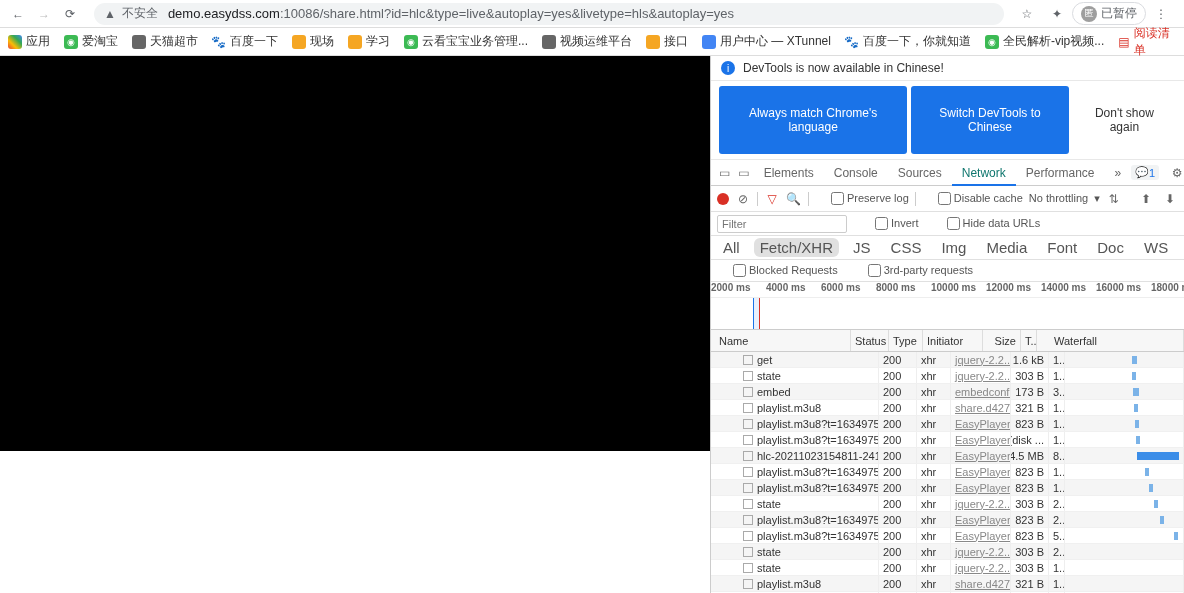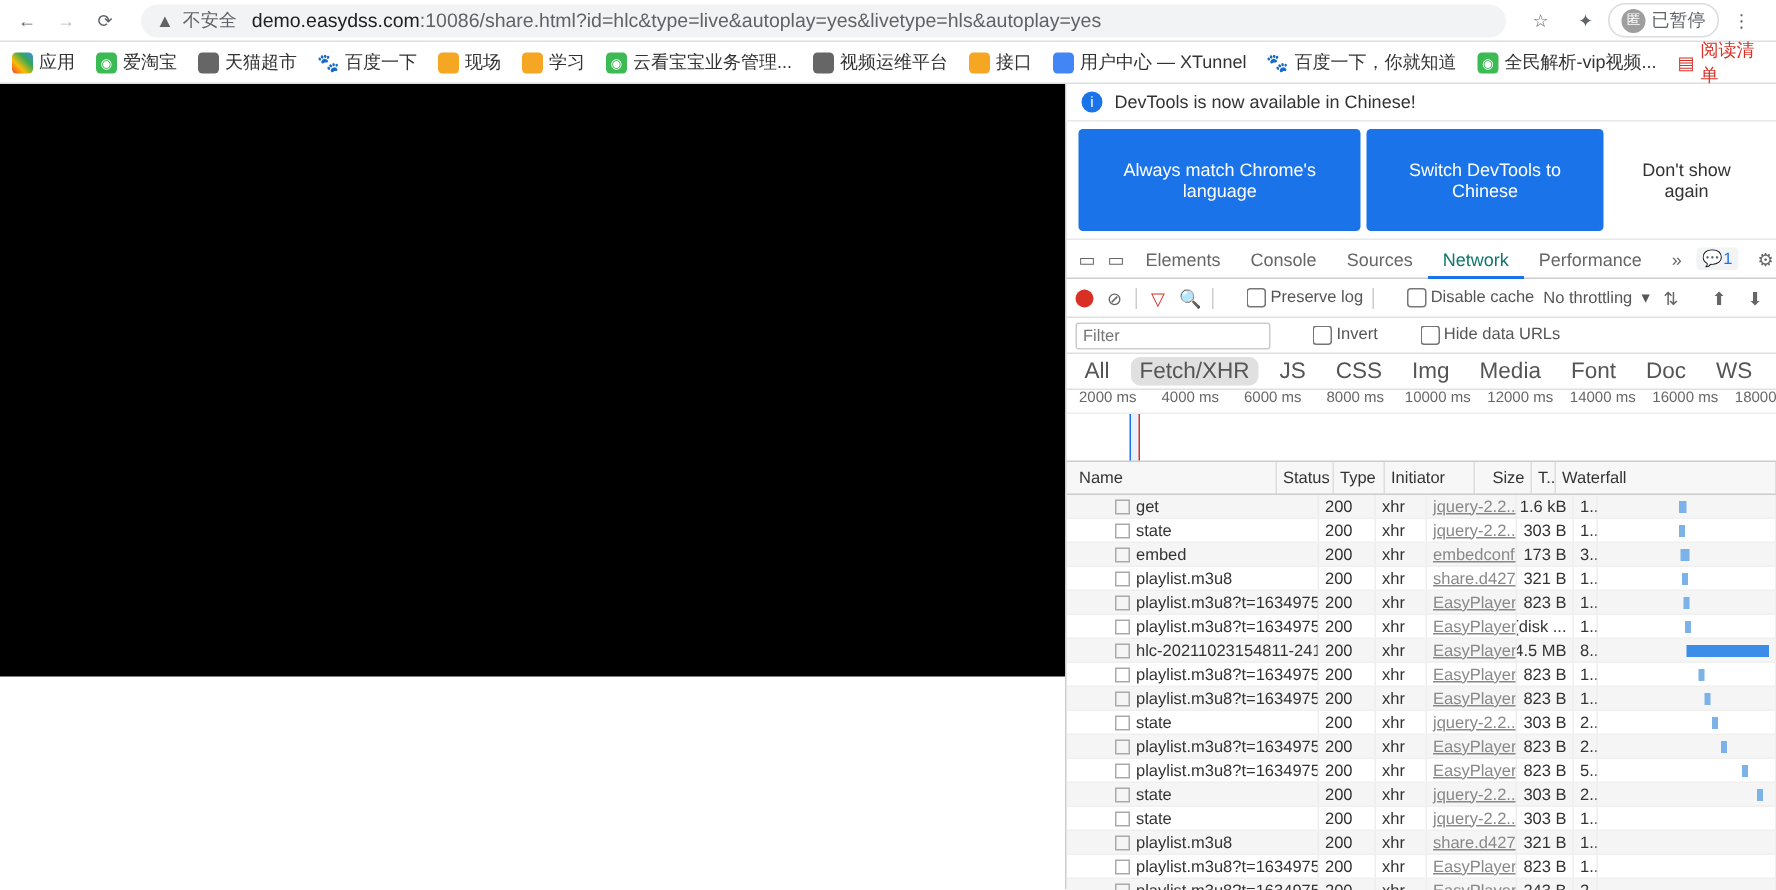--- a/index.html
+++ b/index.html
@@ -63,36 +63,36 @@
 .filter-input { width: 130px; height: 18px; border: 1px solid #ccc; border-radius: 2px; padding: 0 4px; font-size: 11px; color: #888; }
 
 .dt-types { display: flex; align-items: center; height: 24px; border-bottom: 1px solid #e0e0e0; padding: 0 6px; gap: 8px; font-size: 15px; color: #555; flex-wrap:nowrap; white-space:nowrap; }
 .type-chip { padding: 1px 6px; border-radius: 6px; cursor: pointer; }
 .type-chip.active { background: #e0e0e0; }
 
 .dt-checks2 { display: flex; align-items: center; height: 22px; border-bottom: 1px solid #e0e0e0; padding: 0 6px; gap: 14px; font-size: 11px; color:#555; }
 
 .timeline { height: 48px; border-bottom: 1px solid #ccc; position: relative; overflow:hidden; }
 .tl-ruler { height: 16px; display: flex; font-size: 10px; color: #666; border-bottom:1px solid #eee; }
-.tl-tick { width: 55px; text-align: center; flex-shrink:0; }
+.tl-tick { width: 55px; text-align: left; flex-shrink:0;font-weight:bold; }
 .tl-body { position:relative; height:32px; }
 .tl-v1 { position:absolute; left:42px; top:0; width:1px; height:32px; background:#1a73e8; }
 .tl-v2 { position:absolute; left:48px; top:0; width:1px; height:32px; background:#d93025; }
 .tl-gap { position:absolute; left:42px; top:0; width:6px; height:32px; background:rgba(26,115,232,0.1); }
 
 .net-table { flex: 1; overflow: auto; }
 .net-head { display: flex; height: 22px; align-items: center; border-bottom: 1px solid #ccc; font-size: 11px; color: #333; background:#f7f7f7; }
 .net-head > div { padding: 0 4px; border-right: 1px solid #ddd; height:100%; display:flex; align-items:center; }
 .col-name { width: 140px; padding-left:8px !important; }
 .col-status { width: 38px; }
 .col-type { width: 34px; }
 .col-init { width: 60px; }
 .col-size { width: 38px; text-align:right; justify-content:flex-end; }
 .col-time { width: 16px; }
-.col-wf { flex: 1; }
+.col-wf { flex: 1; margin-left: 13px; }
 
 .net-row { display: flex; height: 16px; align-items: center; font-size: 11px; border-bottom: 1px solid #f0f0f0; }
 .net-row:nth-child(odd) { background: #f5f5f5; }
 .net-row:nth-child(even) { background: #fff; }
 .net-row > div { padding: 0 4px; overflow: hidden; white-space: nowrap; text-overflow: ellipsis; border-right: 1px solid #eee; height:100%; display:flex; align-items:center; }
 .net-row .col-name { display:flex; align-items:center; padding-left:4px !important;margin-left:28px; }
 .row-cb { width:10px; height:10px; border:1px solid #aaa; margin-right:4px; flex-shrink:0; }
 .init-link { color: #888; text-decoration: underline; cursor:pointer; }
 .wf-bar { height: 8px; background: #7bb3e8; position: relative; }
 .wf-bar.big { background: #3b8de8; }
@@ -258,20 +258,30 @@
       <span class="type-chip">Img</span>
       <span class="type-chip">Media</span>
       <span class="type-chip">Font</span>
       <span class="type-chip">Doc</span>
       <span class="type-chip">WS</span>
       <span class="type-chip">Wasm</span>
       <span class="type-chip">Manifest</span>
 
     </div>
 
+    <div class="dt-checks2">
+      <label class="cb-label">
+          <input type="checkbox" style="">
+          <span>Blocked Requests</span>
+        </label>
+      <label class="cb-label">
+          <input type="checkbox" style="">
+          <span>3rd-party requests</span>
+        </label>
+    </div>
 
     <div class="timeline">
       <div class="tl-ruler" id="tl-ruler">
           <div class="tl-tick">2000 ms</div>
           <div class="tl-tick">4000 ms</div>
           <div class="tl-tick">6000 ms</div>
           <div class="tl-tick">8000 ms</div>
           <div class="tl-tick">10000 ms</div>
           <div class="tl-tick">12000 ms</div>
           <div class="tl-tick">14000 ms</div>

